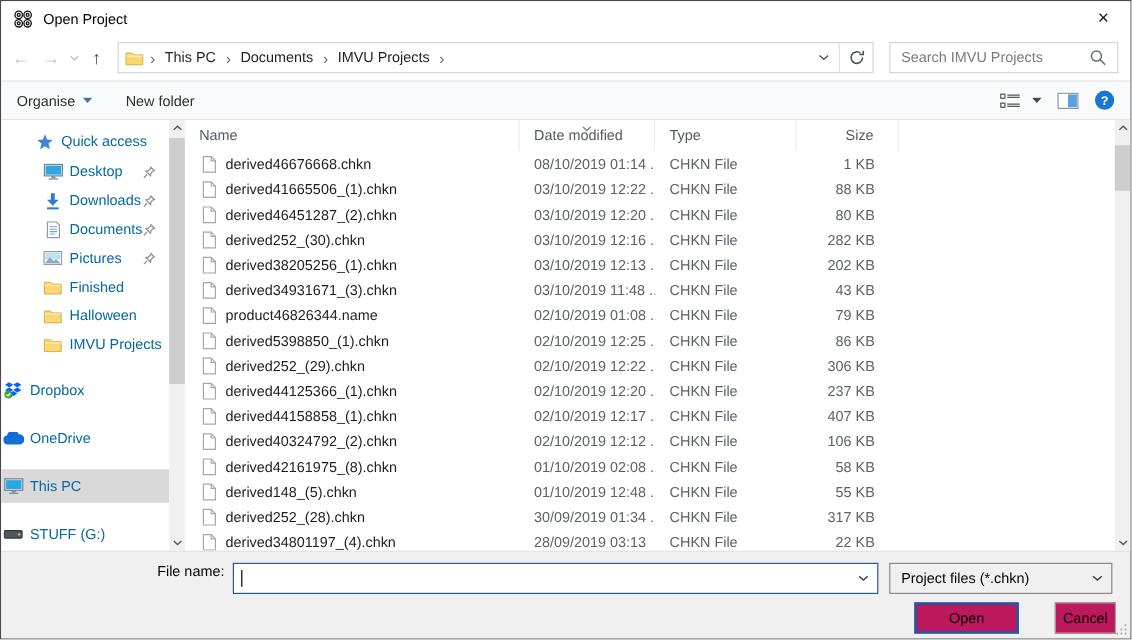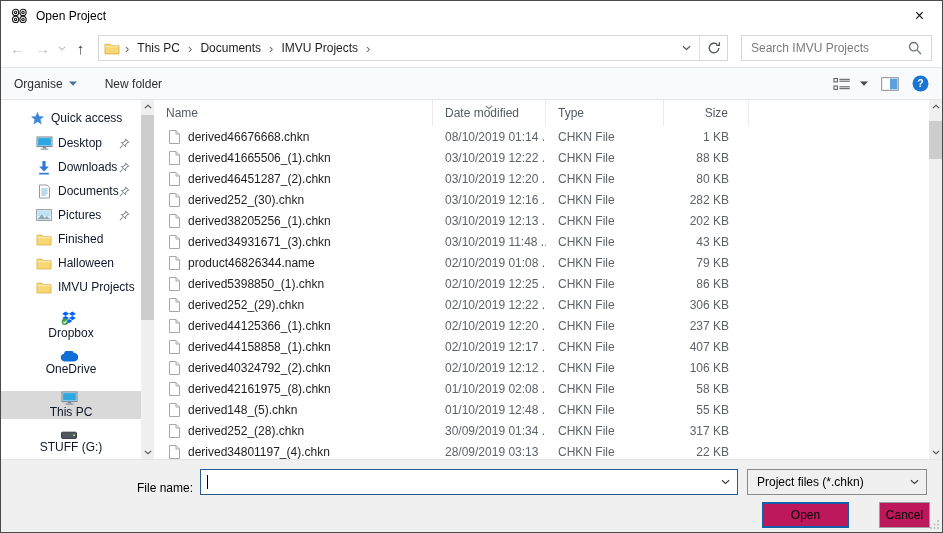--- a/index.html
+++ b/index.html
@@ -45,23 +45,23 @@
   .views-chev{color:#44484d;display:flex;margin-left:-4px;}
 
   
   .body{flex:1;display:flex;min-height:0;background:#fff;position:relative;}
   .sidebar{flex:0 0 140px;width:140px;padding-top:5px;overflow:hidden;}
   .sb-item{height:24px;display:flex;align-items:center;cursor:default;}
   .sb-item.root{height:28px;}
   .sb-item.group-start{margin-top:12px;}
   .sb-item.hdr{padding-left:26px;height:26px;}
   .sb-item.lvl1{padding-left:33px;}
-  .sb-item.lvl0{flex-direction:column;}
+  .sb-item.lvl0{}
   .sb-icon{width:20px;display:flex;margin-right:4px;justify-content:center;}
-  .sb-label{white-space:nowrap;color:#0f172a;}
+  .sb-label{white-space:nowrap;color:#0369a1;}
   .sb-pin{margin-left:auto;margin-right:11px;display:flex;}
   .sb-item.selected{background:#d9d9d9;}
 
   .side-scroll,.list-scroll{flex:0 0 13px;width:13px;background:#f0f0f0;position:relative;}
   .scroll-arrow{position:absolute;left:0;width:13px;height:13px;display:flex;align-items:center;
     justify-content:center;color:#55585c;}
   .scroll-arrow.top{top:0;}
   .scroll-arrow.bottom{bottom:0;}
   .scroll-thumb{position:absolute;left:0;width:13px;background:#cdcdcd;}
   .side-thumb{top:15px;height:205px;}
@@ -80,21 +80,21 @@
   .frow{height:21px;display:flex;align-items:center;}
   .fc{box-sizing:border-box;white-space:nowrap;overflow:hidden;}
   .fc-name{width:279px;display:flex;align-items:center;padding-left:14px;color:#1e1e1e;}
   .file-icon{margin-right:7px;display:flex;flex:0 0 auto;}
   .fc-date{width:113px;padding-left:12px;color:#5d6269;}
   .fc-type{width:118px;padding-left:12px;color:#5d6269;}
   .fc-size{width:85px;text-align:right;padding-right:20px;color:#5d6269;}
 
   
   .footer{flex:0 0 72px;background:#f0f0f0;position:relative;border-top:1px solid #e4e4e4;}
-  .fn-row{position:absolute;top:9px;left:10px;right:15px;display:flex;align-items:flex-end;}
+  .fn-row{position:absolute;top:9px;left:4px;right:15px;display:flex;align-items:flex-start;}
   .fn-label{width:182px;text-align:right;margin-right:7px;color:#000;}
   .fn-input{flex:0 0 538px;height:26px;box-sizing:border-box;background:#fff;
     border:1px solid #28598f;display:flex;align-items:center;}
   .caret{width:1px;height:14px;background:#000;margin-left:6px;}
   .combo-chev{margin-left:auto;width:24px;display:flex;justify-content:center;color:#3f3f3f;}
   .ft-select{margin-left:9px;flex:1;height:26px;box-sizing:border-box;border:1px solid #898989;
     background:#f0f0f0;display:flex;align-items:center;padding-left:9px;color:#000;}
   .btn-row{position:absolute;top:42px;right:12px;display:flex;gap:30px;}
   .btn{height:26px;box-sizing:border-box;display:flex;align-items:center;justify-content:center;
     background:#be185d;border:1px solid #9d9d9d;color:#000;}

